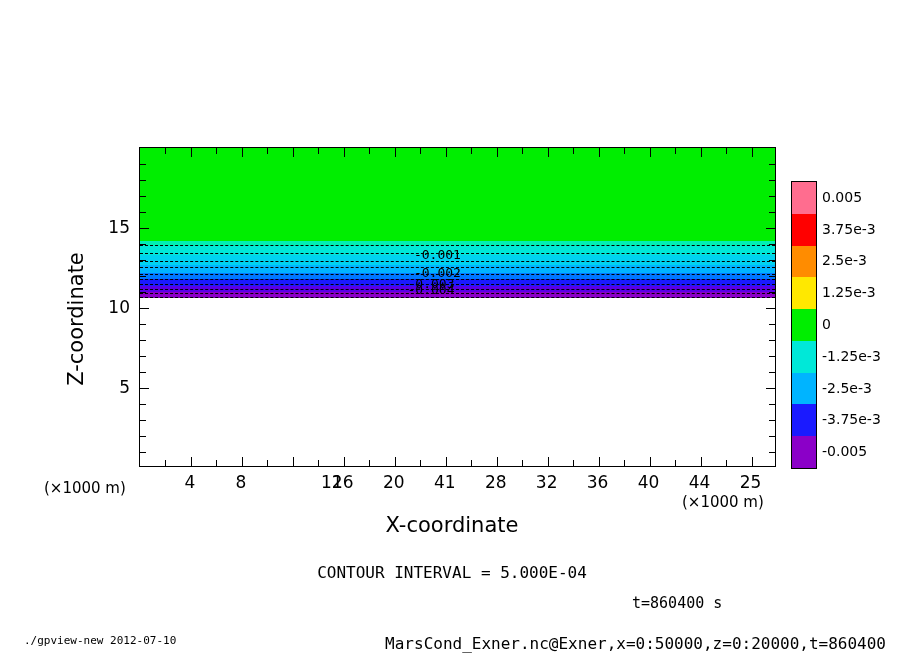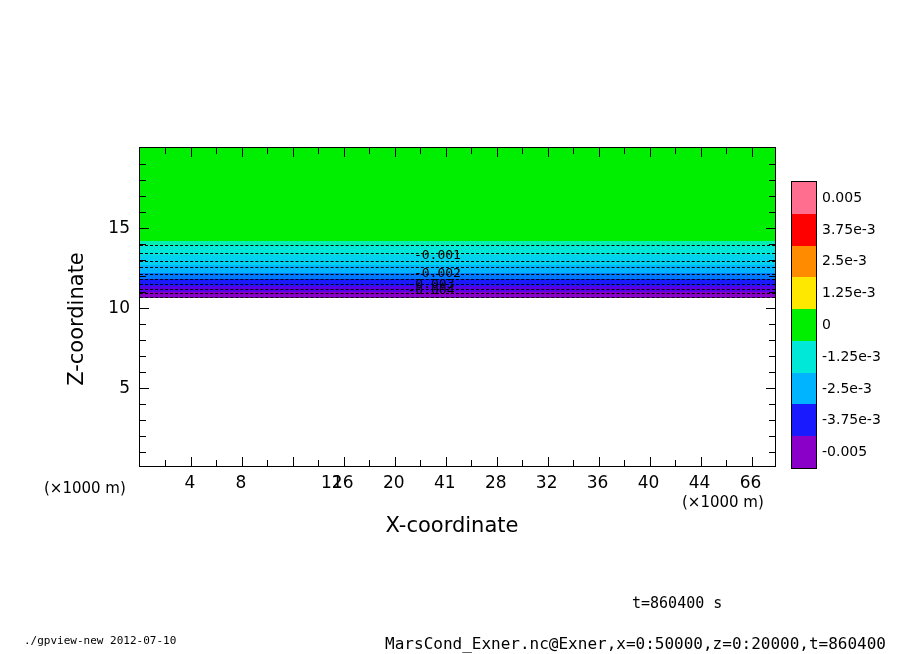--- a/index.html
+++ b/index.html
@@ -312,21 +312,21 @@
       <div class="xlab" style="left: 240.92px; top: 472px;">8</div>
       <div class="xlab" style="left: 291.88px; top: 472px; margin-left: 40px;">12</div>
       <div class="xlab" style="left: 342.84px; top: 472px;">16</div>
       <div class="xlab" style="left: 393.8px; top: 472px; text-align: right;">20</div>
       <div class="xlab" style="left: 444.76px; top: 472px;">41</div>
       <div class="xlab" style="left: 495.72px; top: 472px;">28</div>
       <div class="xlab" style="left: 546.68px; top: 472px;">32</div>
       <div class="xlab" style="left: 597.64px; top: 472px;">36</div>
       <div class="xlab" style="left: 648.6px; top: 472px;">40</div>
       <div class="xlab" style="left: 699.56px; top: 472px;">44</div>
-      <div class="xlab" style="left: 750.52px; top: 472px;">66</div>
+      <div class="xlab" style="left: 750.52px; top: 472px;">25</div>
     </div>
   <div id="y-tick-labels">
       <div class="ylab" style="left: 84px; width: 46px; top: 387px;">5</div>
       <div class="ylab" style="left: 84px; width: 46px; top: 307px;">10</div>
       <div class="ylab" style="left: 84px; width: 46px; top: 227px;">15</div>
     </div>
 
   <div class="unit-left">(×1000 m)</div>
   <div class="unit-right">(×1000 m)</div>
 
@@ -349,17 +349,18 @@
       <div class="cb-tick-label" style="top: 228.667px;">3.75e-3</div>
       <div class="cb-tick-label" style="top: 260.444px;">2.5e-3</div>
       <div class="cb-tick-label" style="top: 292.222px;">1.25e-3</div>
       <div class="cb-tick-label" style="top: 324px;">0</div>
       <div class="cb-tick-label" style="top: 355.778px;">-1.25e-3</div>
       <div class="cb-tick-label" style="top: 387.556px;">-2.5e-3</div>
       <div class="cb-tick-label" style="top: 419.333px;">-3.75e-3</div>
       <div class="cb-tick-label" style="top: 451.111px;">-0.005</div>
     </div>
 
+  <div class="caption" id="contour-interval">CONTOUR INTERVAL = 5.000E-04</div>
   <div id="time-label">t=860400 s</div>
   <div id="footer-left">./gpview-new  2012-07-10</div>
   <div id="footer-right">MarsCond_Exner.nc@Exner,x=0:50000,z=0:20000,t=860400</div>
 
 </div>
 
 </body></html>

